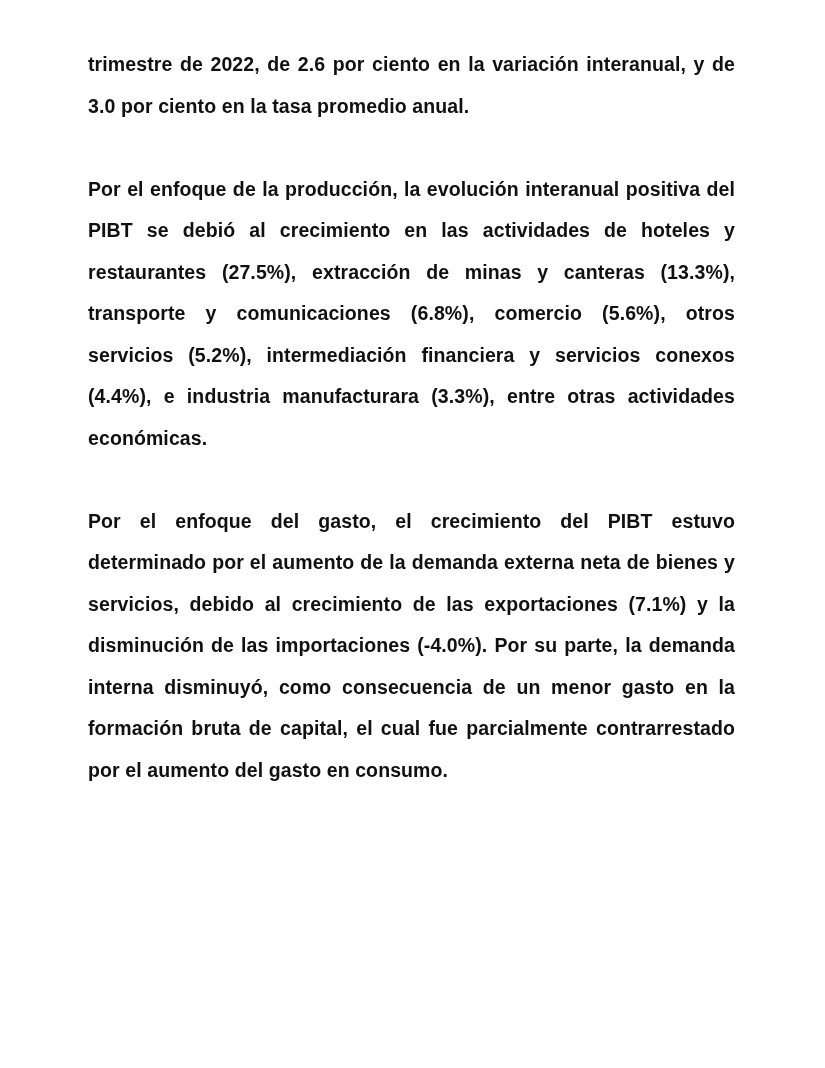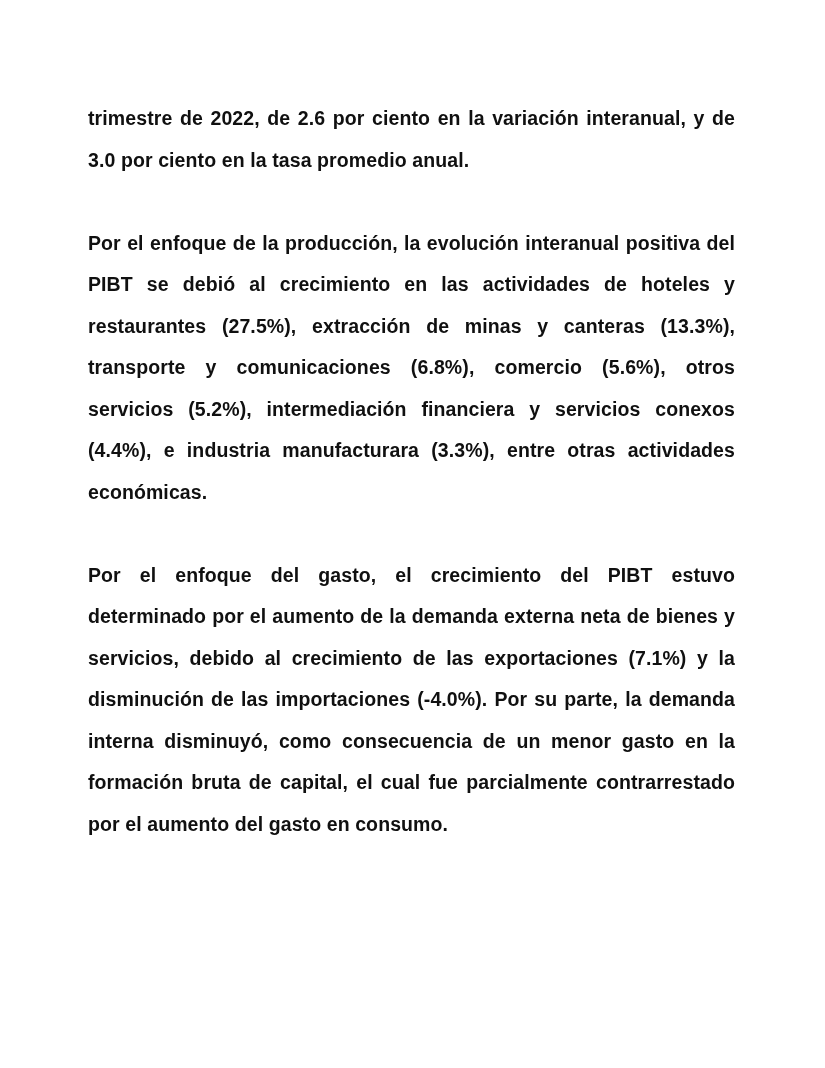--- a/index.html
+++ b/index.html
@@ -12,21 +12,21 @@
     width: 825px;
     height: 1068px;
     font-family: "Liberation Sans", sans-serif;
     overflow: hidden;
   }
 
   .page {
     width: 825px;
     height: 952px;
     background: #ffffff;
-    padding: 98px 90px 0 88px;
+    padding: 44px 90px 0 88px;
   }
 
   .para {
     font-size: 19.5px;
     font-weight: 700;
     color: #101010;
     line-height: 41.5px;
     text-align: justify;
     text-justify: inter-word;
     margin-bottom: 41.5px;

